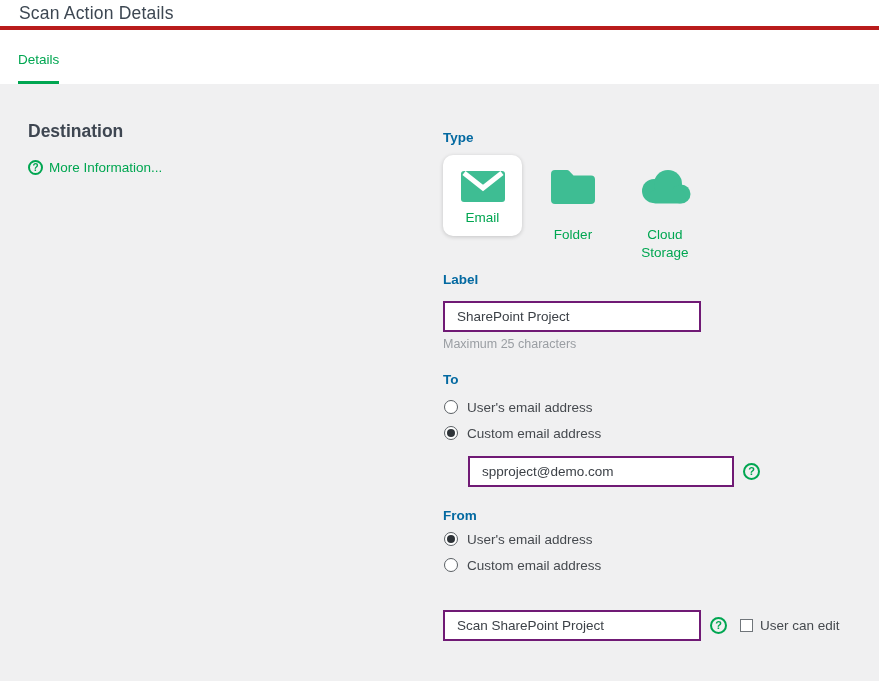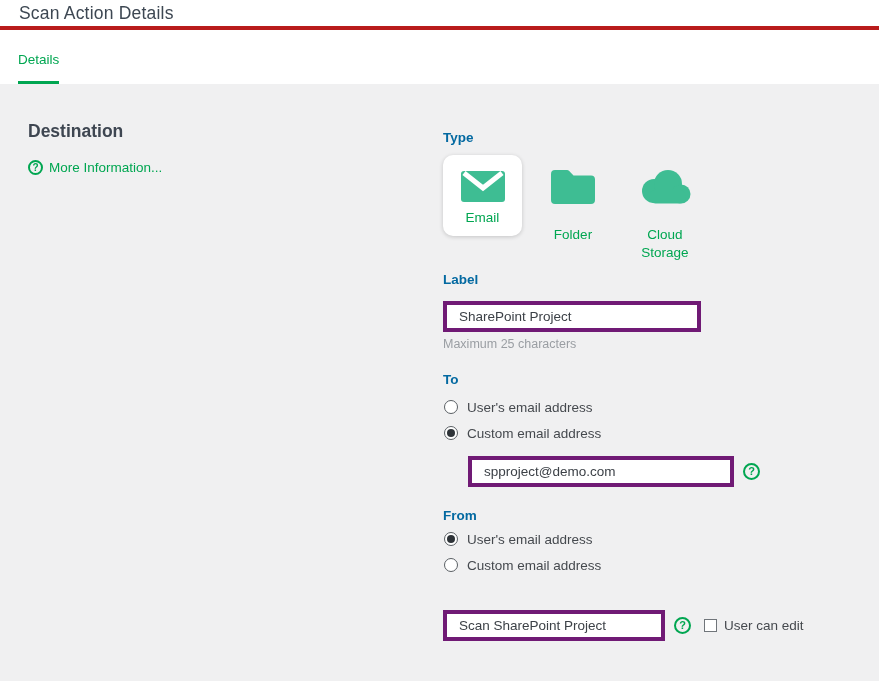--- a/index.html
+++ b/index.html
@@ -44,21 +44,21 @@
     border:2px solid #00a651; border-radius:50%;
     color:#00a651; font-size:11px; font-weight:700; line-height:1;
     display:inline-flex; align-items:center; justify-content:center;
     background:transparent; cursor:pointer;
   }
   .qicon.small { width:15px; height:15px; font-size:10px; }
 
   .field-label { font-size:13.5px; font-weight:700; color:#0369a1; line-height:20px; }
 
   .text-input {
-    height:31px; border:4px solid #701a75; background:#fff;
+    height:31px; border:2px solid #701a75; background:#fff;
     font-family:"Liberation Sans", sans-serif;
     font-size:13.5px; color:#3c4147; padding:0 12px; outline:none;
   }
   .hint { font-size:12.5px; color:#9a9ea3; margin-top:5px; }
 
   
   .type-row { display:flex; align-items:flex-start; margin-top:7px; }
   .type-option {
     display:flex; flex-direction:column; align-items:center;
     width:70px; cursor:pointer;
@@ -206,21 +206,21 @@
     </label>
 
     <label class="radio-row" style="margin-top:6px;">
       <input type="radio" name="from-group" class="radio" style="">
       <span>Custom email address</span>
     </label>
   </div>
 
   <div class="group" id="grp-subject">
     <div class="inline-row" style="margin-top:8px;">
-      <input type="text" class="text-input" style="width: 222px;" value="Scan SharePoint Project">
+      <input type="text" class="text-input" style="width: 258px;" value="Scan SharePoint Project">
       <span class="qicon" style="margin-left:9px;">?</span>
       <label class="inline-row" style="margin-left:13px; font-size:13.5px; color:#45494e; cursor:pointer;">
         <input type="checkbox" class="checkbox" style="">
         <span style="margin-left:7px;">User can edit</span>
       </label>
     </div>
   </div>
 
 </div>
 

